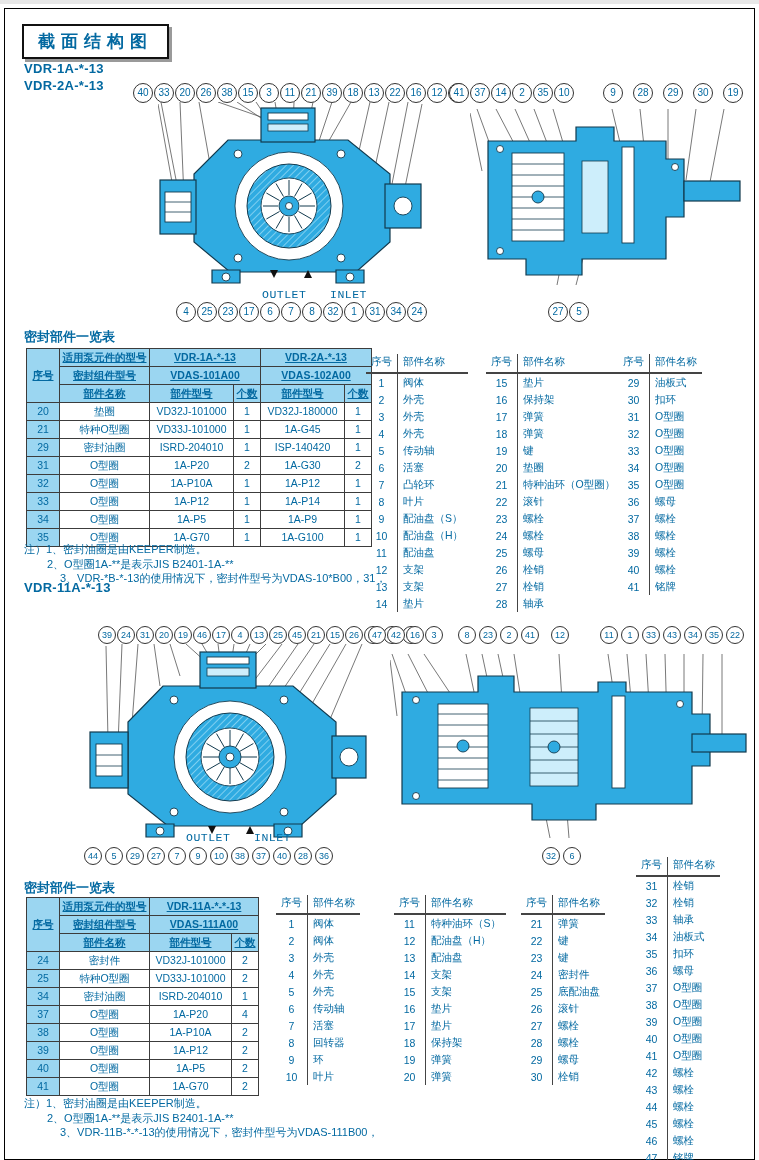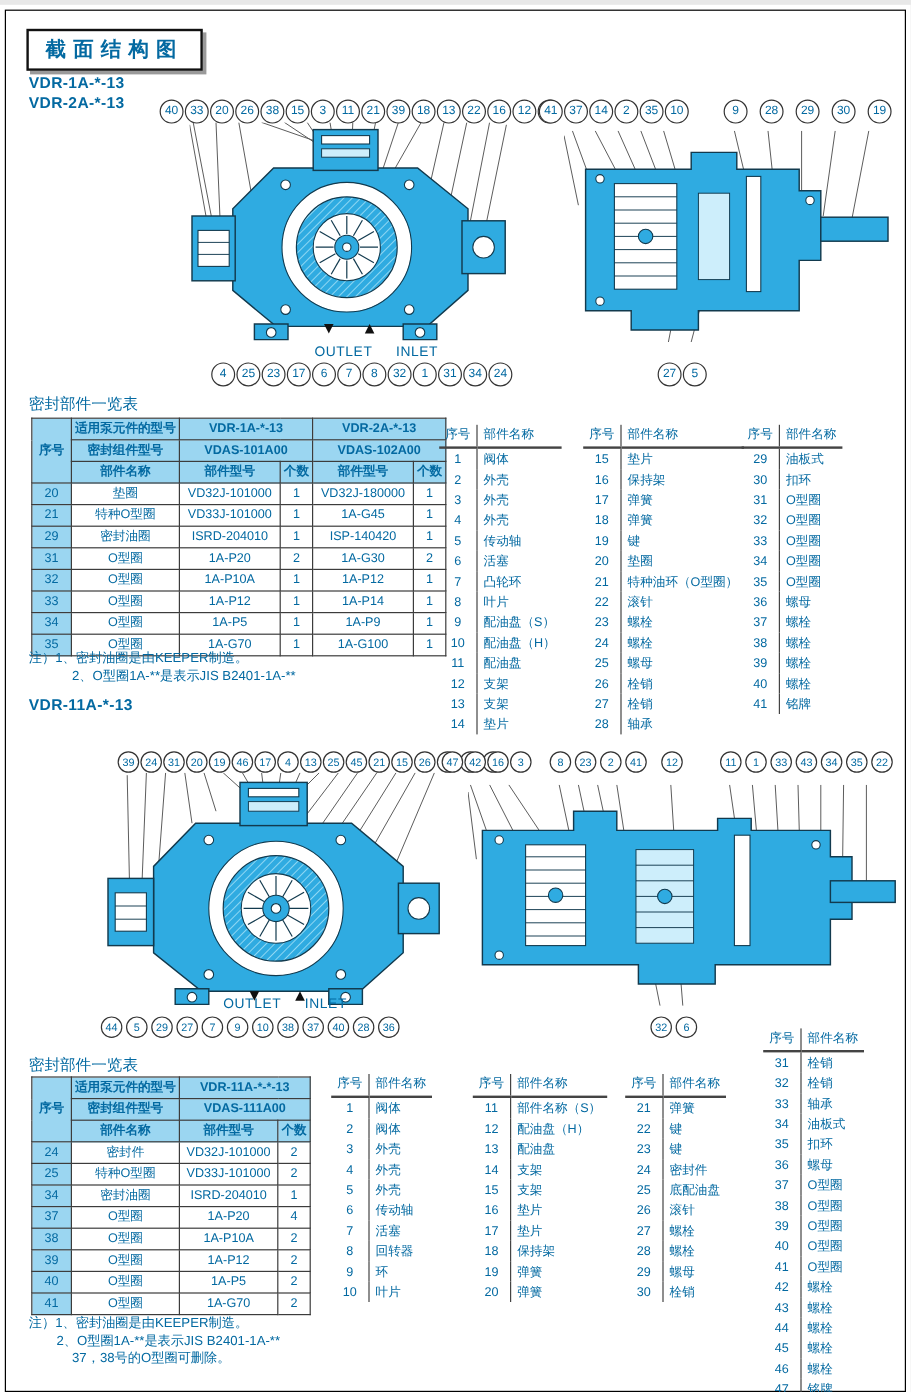--- a/index.html
+++ b/index.html
@@ -2,33 +2,33 @@
 <html><head>
 <meta charset="utf-8">
 <style>
   html,body{margin:0;padding:0;background:#e8e8e8;}
   .page{position:relative;width:759px;height:1160px;background:#fff;overflow:hidden;
         font-family:"Liberation Sans","DejaVu Sans",sans-serif;color:#0369a1;margin:4px auto;}
   .frame{position:absolute;inset:4px;border:1.5px solid #000;pointer-events:none;}
   .titlebox{position:absolute;left:22px;top:20px;border:2.5px solid #111;background:#fff;
             box-shadow:3px 3px 0 #9a9a9a;padding:4px 14px;font-size:17px;font-weight:bold;letter-spacing:6px;}
   .lbl{position:absolute;font-size:13px;font-weight:bold;letter-spacing:0.3px;}
-  .sectitle{position:absolute;font-size:13px;font-weight:normal;}
+  .sectitle{position:absolute;font-size:13px;font-weight:bold;}
   
   .corow{position:absolute;display:flex;gap:1px;}
   .co{width:18px;height:18px;border:1px solid #333;border-radius:50%;background:#fff;flex:none;
       display:flex;align-items:center;justify-content:center;font-size:10px;line-height:1;}
   .sm .co{width:16px;height:16px;font-size:9px;}
   .g10{gap:10px;} .g3{gap:3px;}
-  .duct{position:absolute;font-size:11.5px;letter-spacing:0.5px;}
+  .duct{position:absolute;font-size:11.5px;letter-spacing:0.5px;font-family:Liberation Mono, monospace;}
   
   table{position:absolute;border-collapse:collapse;}
   .sealtbl{font-size:10.5px;}
   .sealtbl td{border:1px solid #3c3c3c;text-align:center;height:17px;line-height:1.05;padding:0 2px;white-space:nowrap;}
-  .sealtbl .hd{background:#9bd6f1;font-weight:bold;}
+  .sealtbl .hd{background:#9bd6f1;font-weight:bold;text-decoration:underline;}
   .sealtbl tbody td:first-child{background:#9bd6f1;}
   
   .ptbl{font-size:10.5px;}
   .ptbl th{font-weight:normal;border-bottom:2px solid #444;padding:1px 5px 3px;text-align:left;white-space:nowrap;}
   .ptbl td{padding:1px 5px;height:15px;white-space:nowrap;}
   .ptbl th:first-child,.ptbl td:first-child{border-right:1.5px solid #444;text-align:center;}
   
   .notes{position:absolute;font-size:11px;line-height:14.5px;}
   .notes>div{margin-left:23px;white-space:nowrap;}
   .notes>div:first-child{margin-left:0;}
@@ -481,20 +481,21 @@
           <td>41</td>
           <td>铭牌</td>
         </tr>
       </tbody>
   </table>
 
   <div class="notes" style="left:24px;top:538px">
 
   <div>注）1、密封油圈是由KEEPER制造。</div>
       <div>2、O型圈1A-**是表示JIS B2401-1A-**</div>
+      <div>3、VDR-*B-*-13的使用情况下，密封件型号为VDAS-10*B00，31，</div>
     </div>
 
   <div class="lbl" style="left:24px;top:576px">VDR-11A-*-13</div>
 
   <div class="corow sm" style="left:98px;top:622px">
 
   <span class="co">39</span>
       <span class="co">24</span>
       <span class="co">31</span>
       <span class="co">20</span>
@@ -782,21 +783,21 @@
     <thead>
         <tr>
           <th>序号</th>
           <th>部件名称</th>
         </tr>
       </thead>
     <tbody>
 
     <tr>
           <td>11</td>
-          <td>部件名称（S）</td>
+          <td>特种油环（S）</td>
         </tr>
         <tr>
           <td>12</td>
           <td>配油盘（H）</td>
         </tr>
         <tr>
           <td>13</td>
           <td>配油盘</td>
         </tr>
         <tr>
@@ -957,15 +958,15 @@
           <td>47</td>
           <td>铭牌</td>
         </tr>
       </tbody>
   </table>
 
   <div class="notes" style="left:24px;top:1092px">
 
   <div>注）1、密封油圈是由KEEPER制造。</div>
       <div>2、O型圈1A-**是表示JIS B2401-1A-**</div>
-      <div>37，38号的O型圈可删除。</div>
+      <div>3、VDR-11B-*-*-13的使用情况下，密封件型号为VDAS-111B00，</div>
     </div>
 </div>
 
 </body></html>

